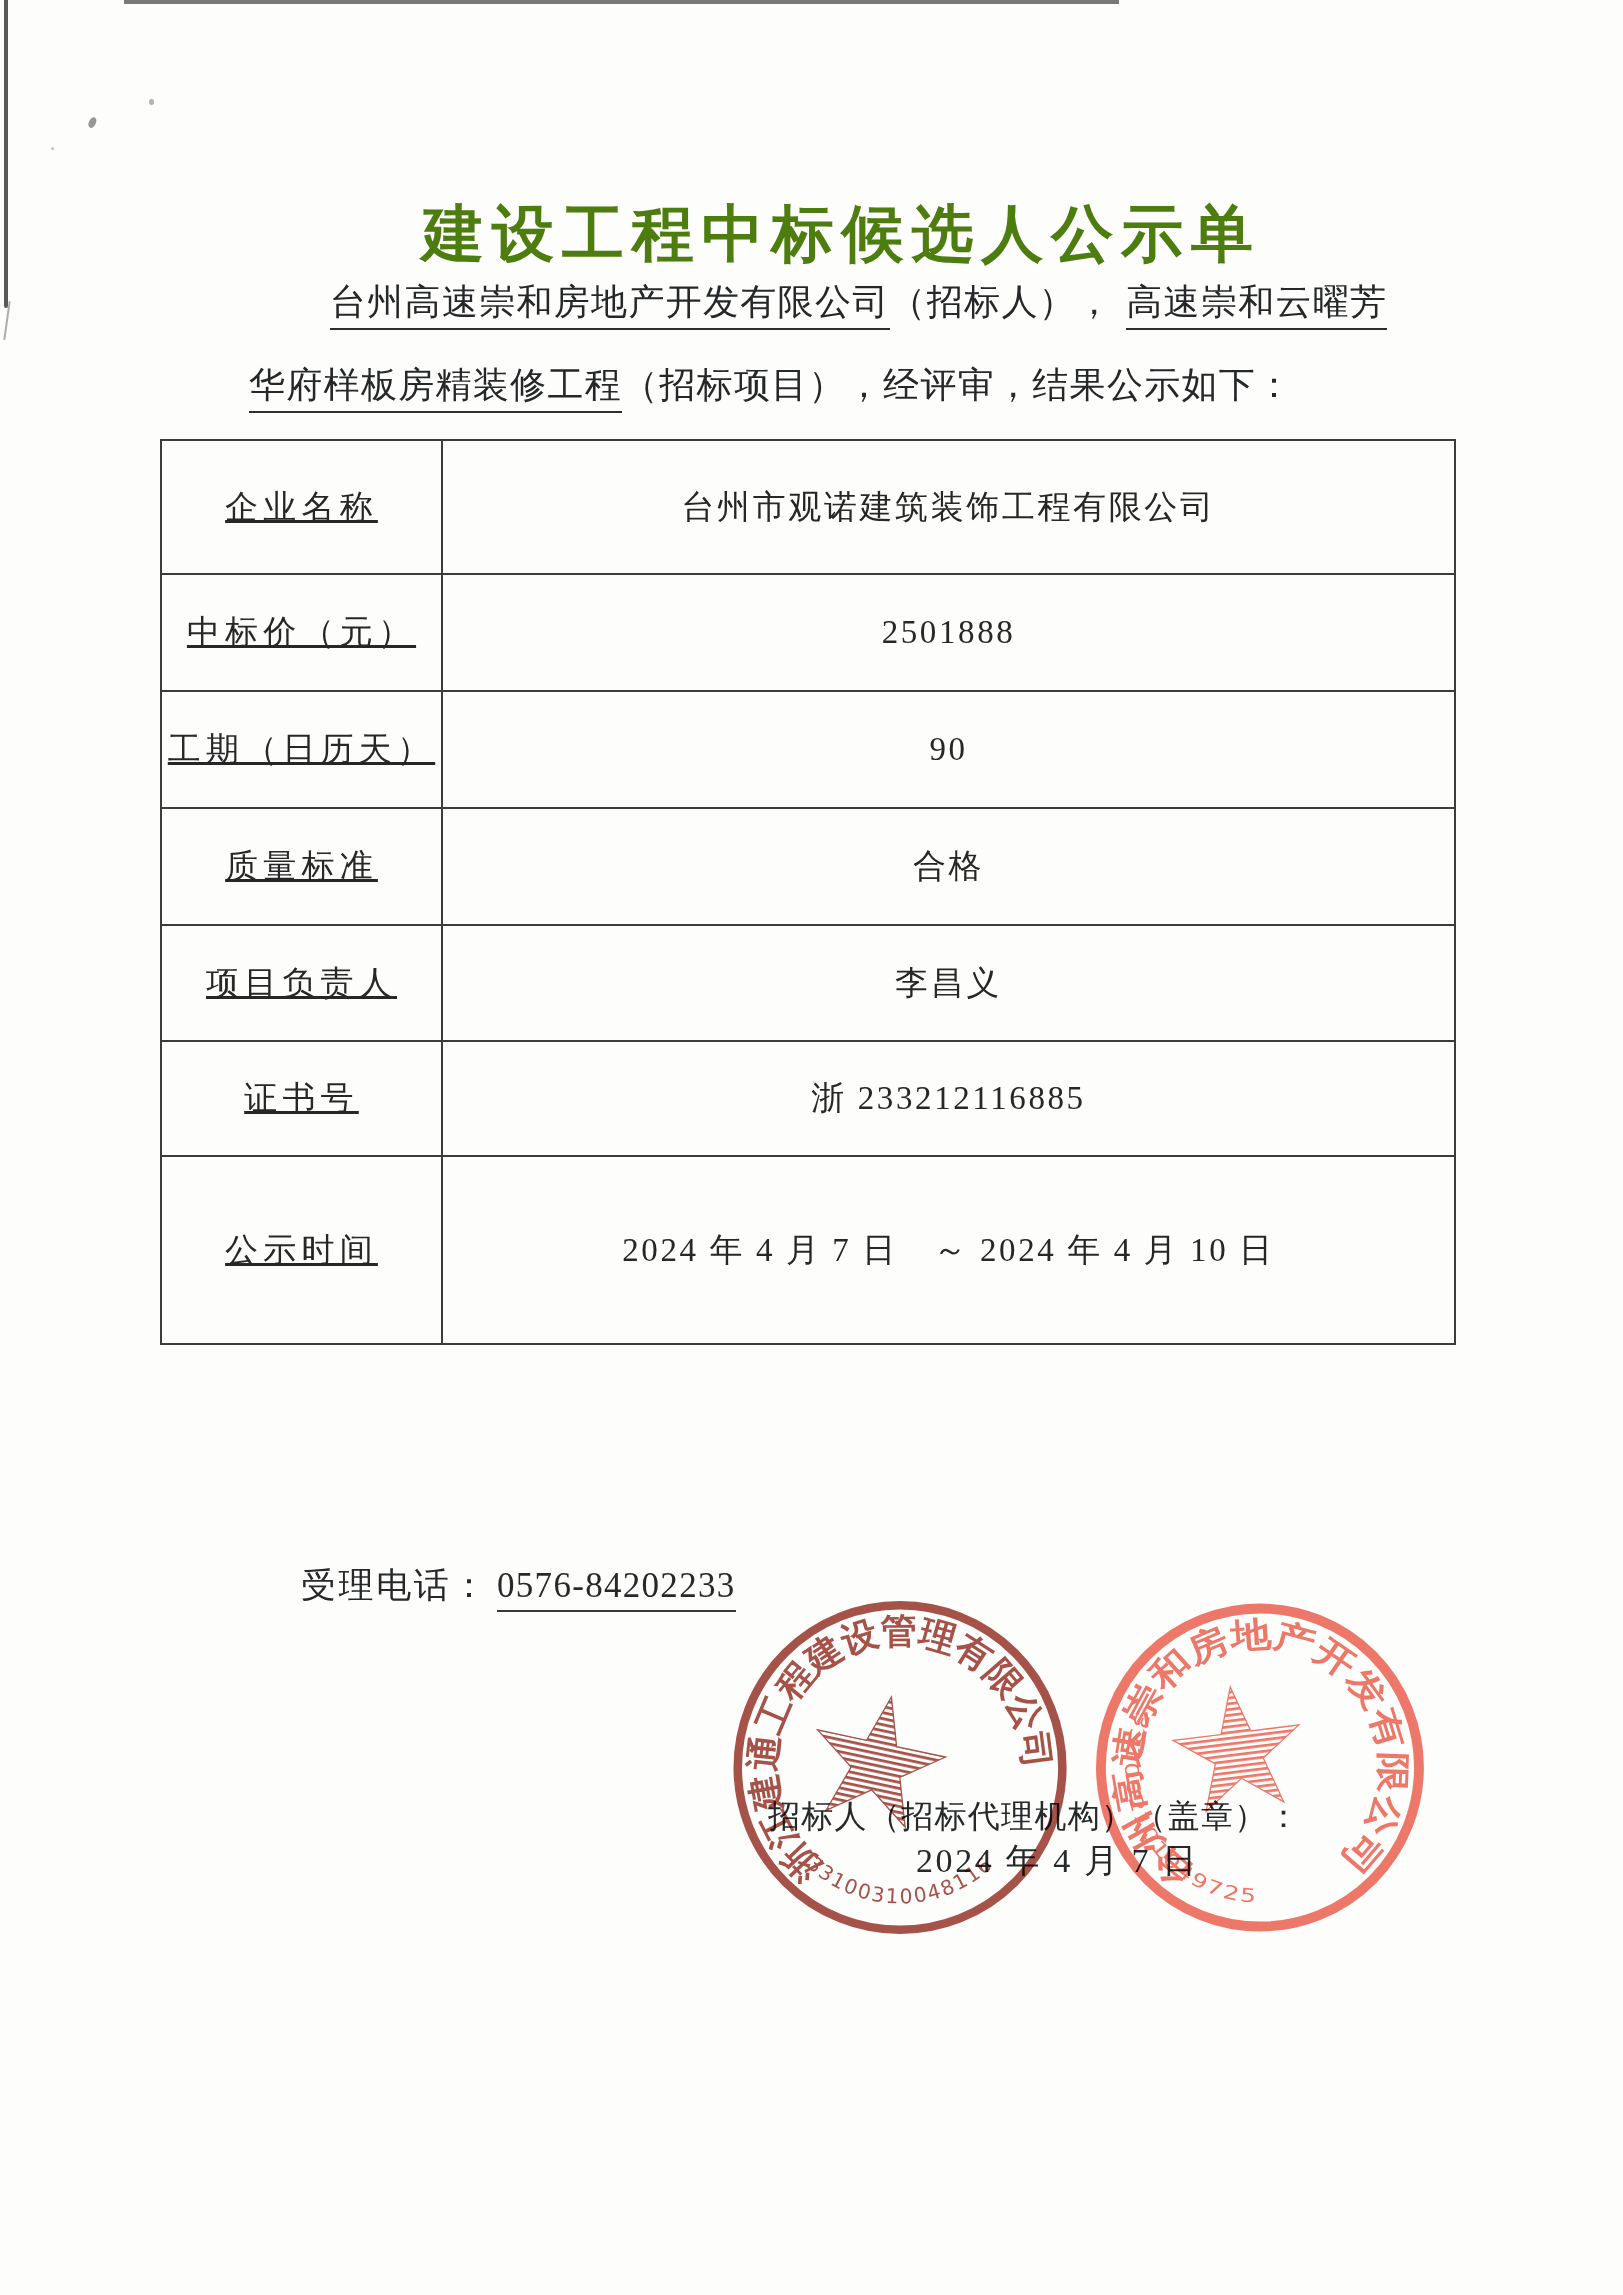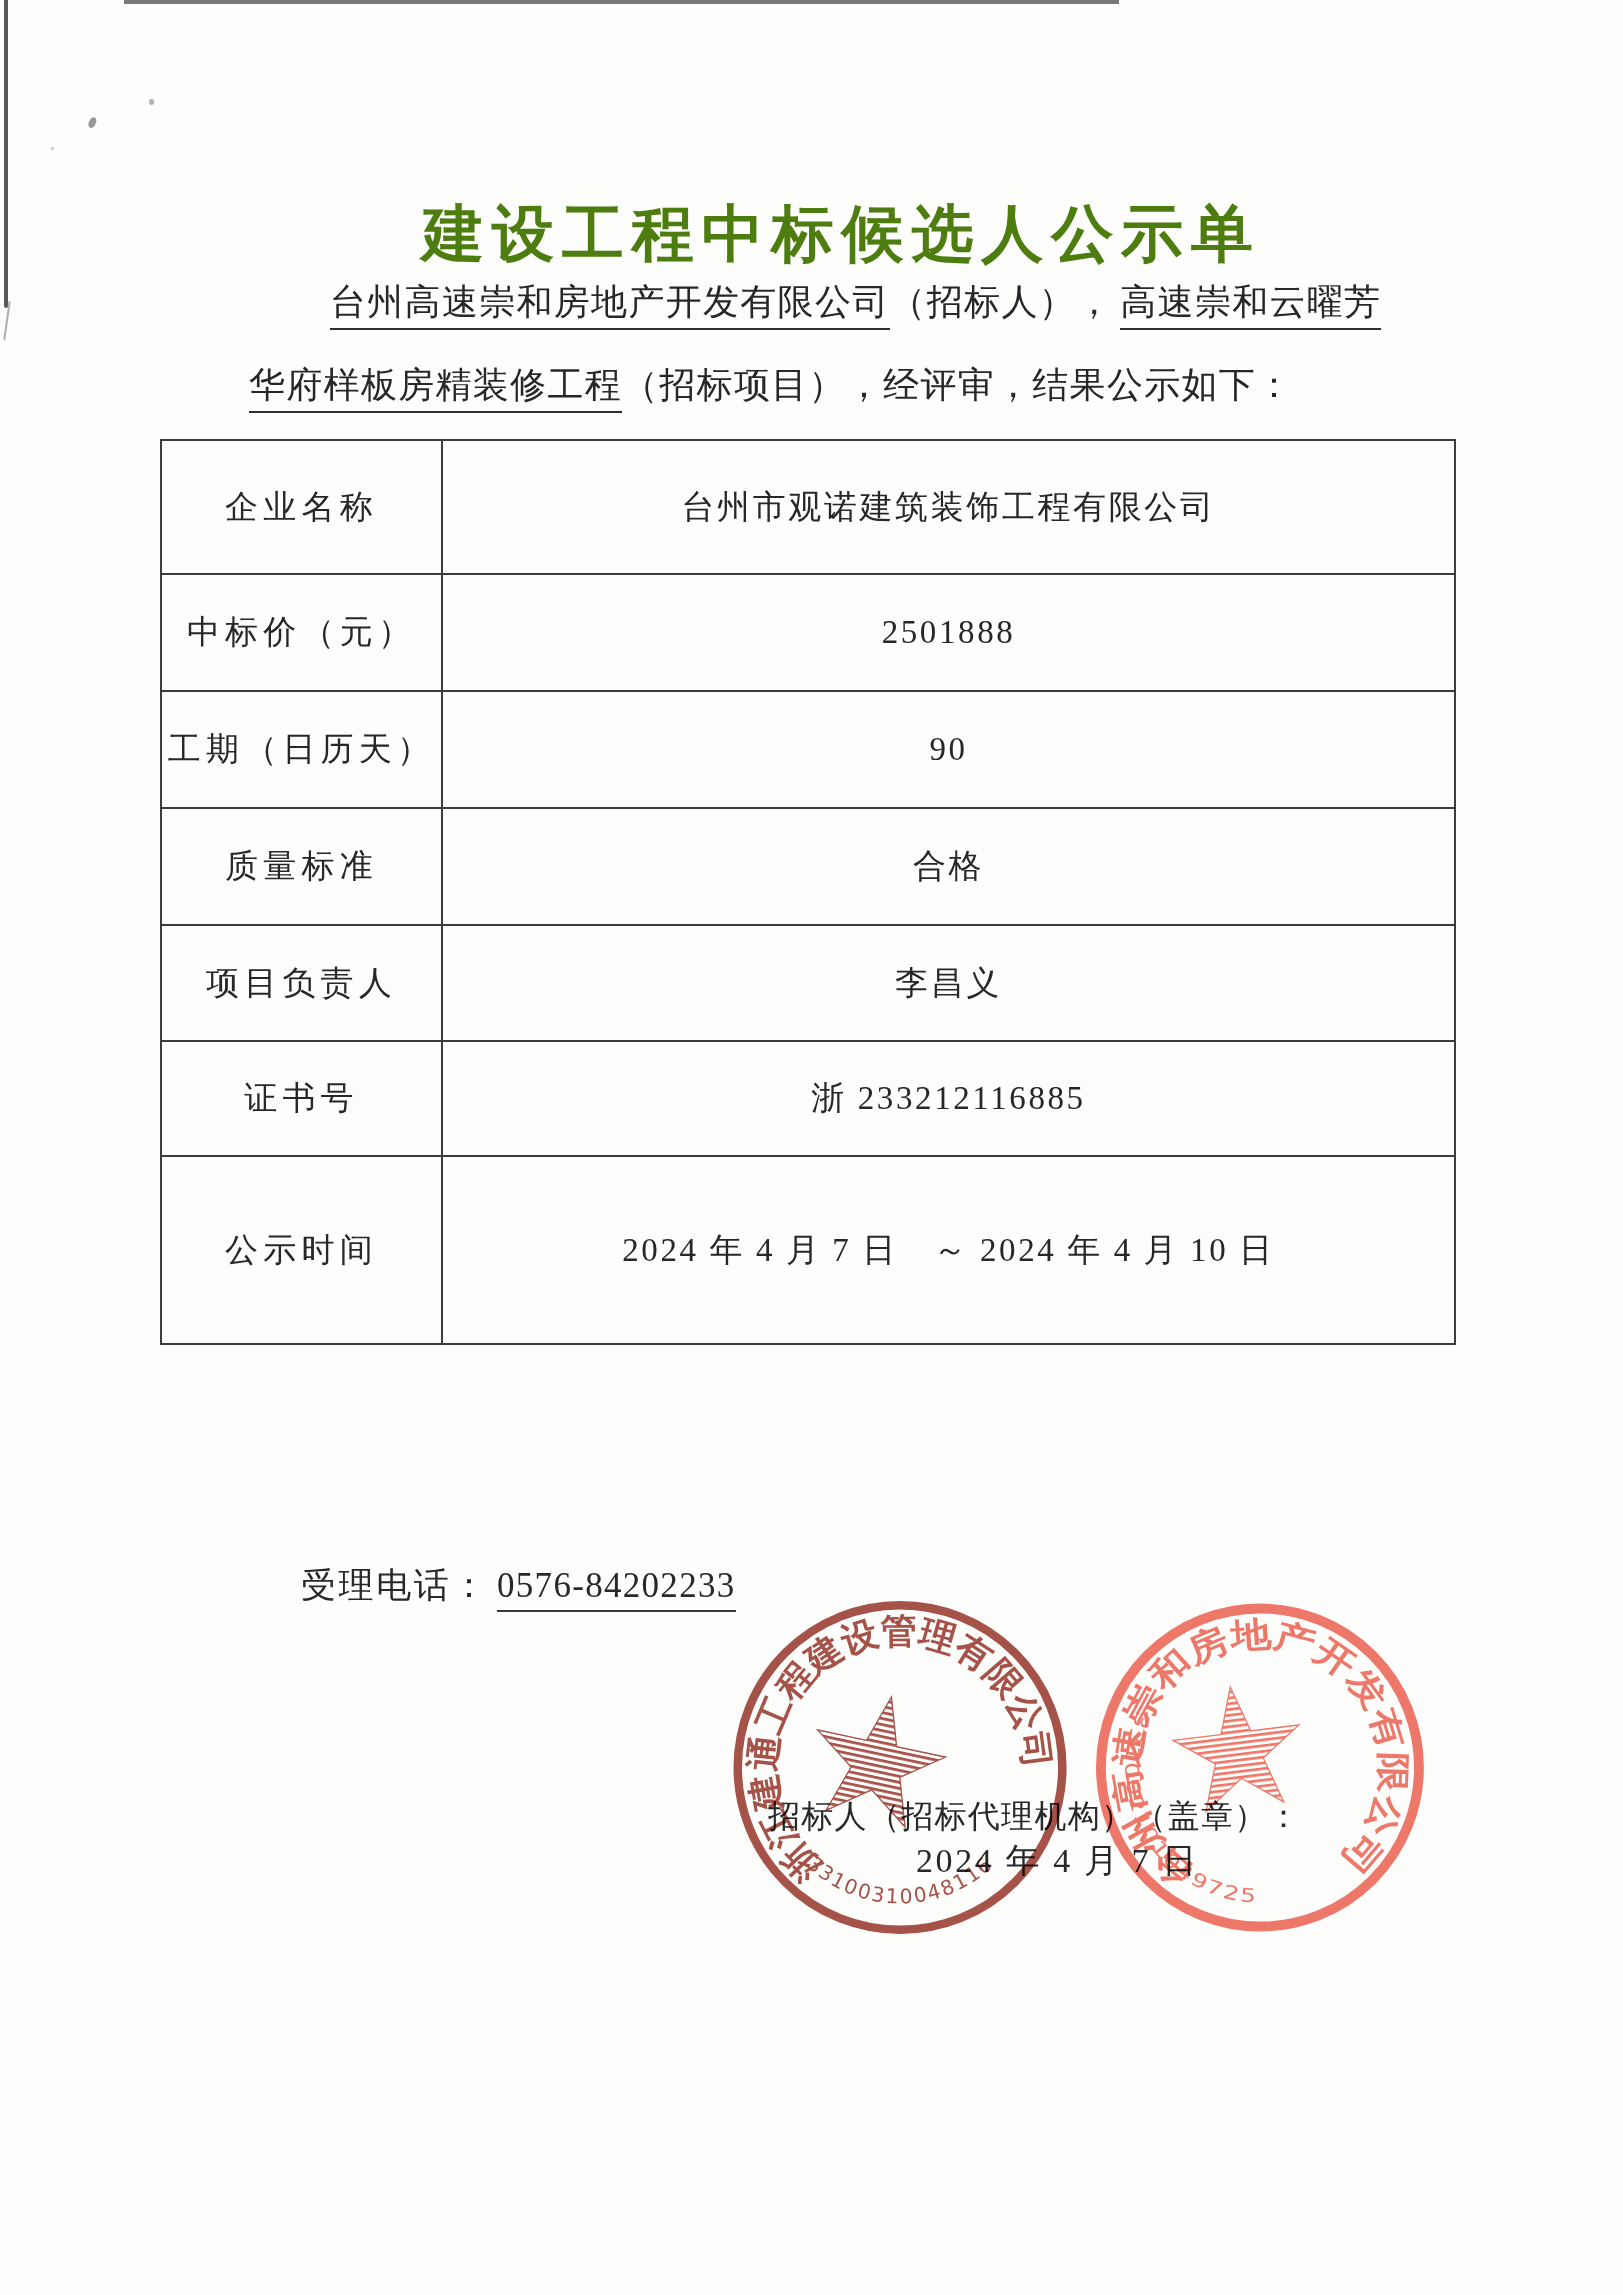--- a/index.html
+++ b/index.html
@@ -26,39 +26,39 @@
   .doc-title {
     position:absolute; left:406px; top:192px; width:871px;
     font-size:62px; font-weight:900; letter-spacing:7.9px;
     color:#4d7c0f; text-align:center; white-space:nowrap;
   }
 
   .intro-line { position:absolute; font-size:36px; letter-spacing:1.3px; white-space:nowrap; color:#252728; }
   .intro-line.l1 { left:330px; top:278px; }
   .intro-line.l2 { left:249px; top:361px; }
   .ul { border-bottom:2.6px solid #2e2e2e; padding-bottom:5.9px; }
-  .gap-before { margin-left:7px; }
+  .gap-before { margin-left:13px; }
 
   table.notice-table {
     position:absolute; left:160px; top:439px;
     width:1294px; border-collapse:collapse; table-layout:fixed;
     border:2.6px solid #3a3a3a;
   }
   .notice-table td {
     border:2px solid #3c3c3c;
     font-size:33px; letter-spacing:2.6px;
     vertical-align:middle; text-align:center;
     color:#272727;
   }
   .notice-table col.c1 { width:281px; }
   .notice-table col.c2 { width:1013px; }
   .r0 { height:134px; } .r1 { height:134px; } .r2 { height:117px; }
   .r3 { height:117px;border-radius:18px; } .r4 { height:117px; } .r5 { height:116px; }
   .r6 { height:115px; } .r7 { height:188px; }
-  .notice-table td.lab { letter-spacing:5.2px; }
+  .notice-table td.lab { letter-spacing:5.2px;text-decoration:underline; }
 
   .footer-line { position:absolute; font-size:35px; white-space:nowrap; color:#262829; }
   .footer-line.complaint { left:301px; top:1465px; letter-spacing:3.9px; }
   .footer-line.phone { left:301px; top:1562px; letter-spacing:2.6px; }
   .phone-num { border-bottom:2.6px solid #3a3a3a; padding-bottom:5.2px; letter-spacing:1.3px;margin-left:8px; }
 
   .seal-caption { position:absolute; left:768px; top:1795px; font-size:32px; letter-spacing:1.3px; white-space:nowrap; color:#26282a; }
   .seal-date { position:absolute; left:916px; top:1838px; font-size:34px; letter-spacing:2.6px; white-space:nowrap; color:#26282a; }
 
   .stamps-svg { position:absolute; left:707px; top:1571px; mix-blend-mode:multiply; }

